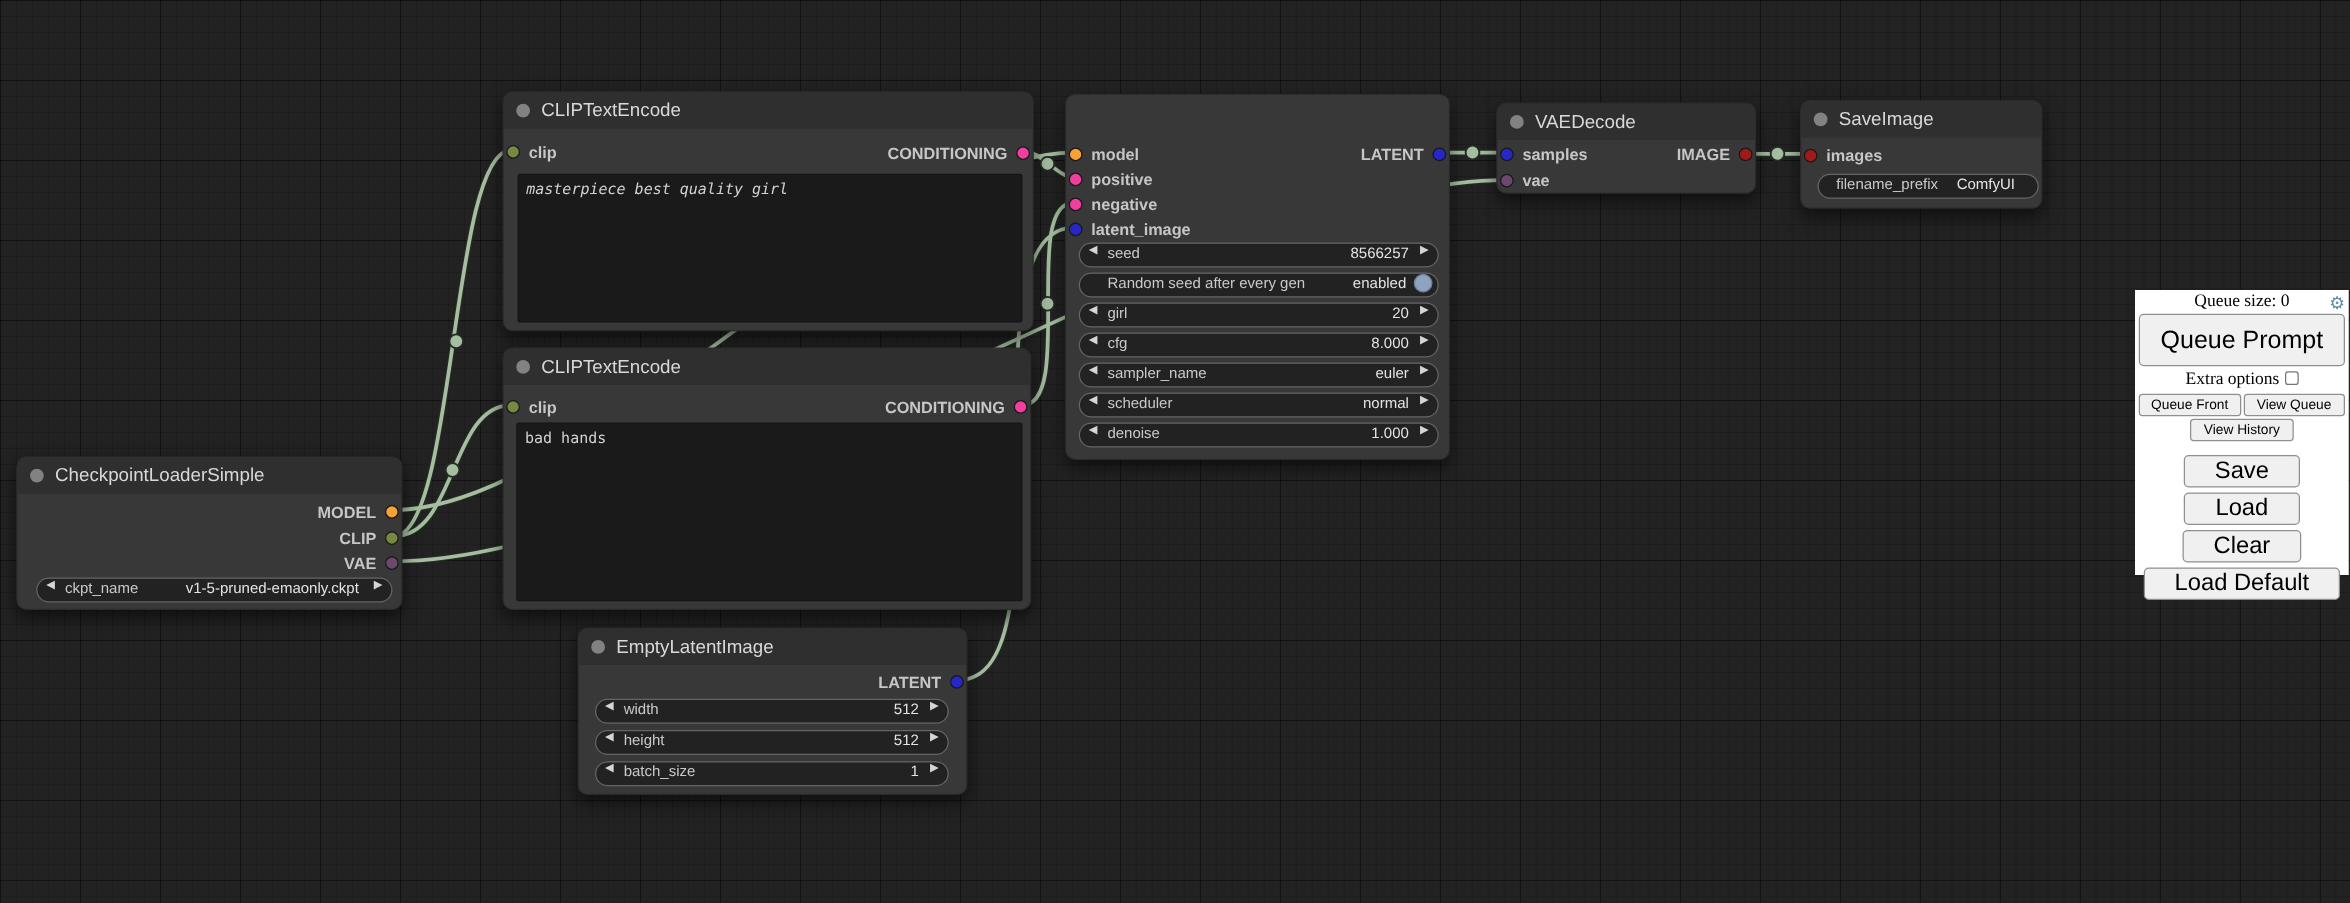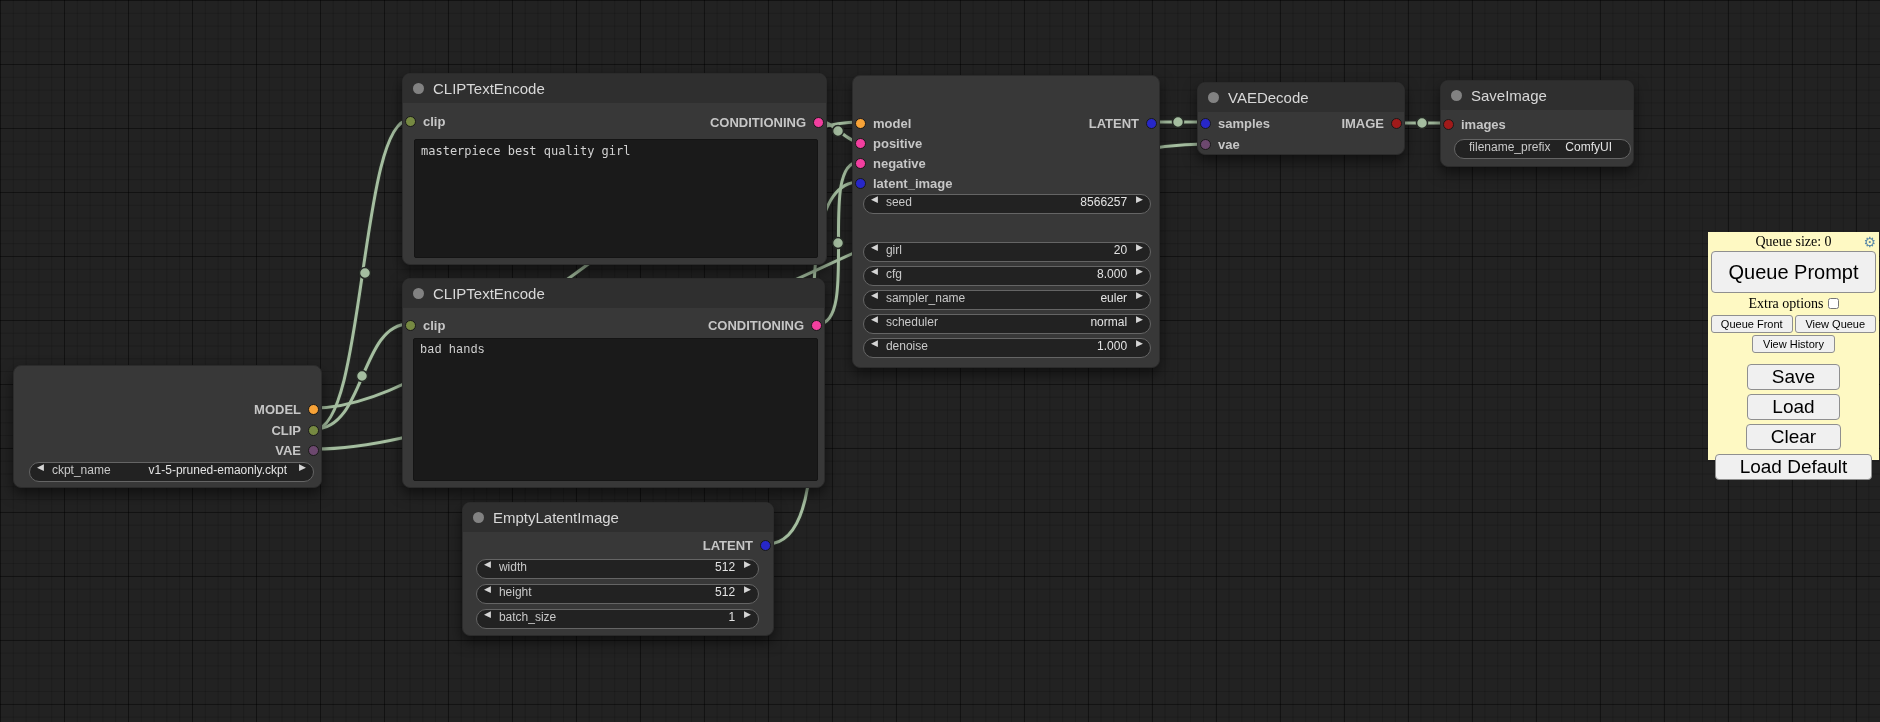--- a/index.html
+++ b/index.html
@@ -77,21 +77,21 @@
   #node-clip-pos   { left:402px; top:73px;  width:425px; height:192px; }
   #node-clip-neg   { left:402px; top:278px; width:423px; height:210px; }
   #node-latent     { left:462px; top:502px; width:312px; height:134px; }
   #node-ksampler   { left:852px; top:75px;  width:308px; height:293px; }
   #node-vaedecode  { left:1197px;top:82px;  width:208px; height:73px;  }
   #node-saveimage  { left:1440px;top:80px;  width:194px; height:87px;  }
 
   
   #menu {
     position:absolute; z-index:3; left:1708px; top:232px; width:171px; height:228px;
-    background:#fef9c3; color:#000;
+    background:#ffffff; color:#000;
     font-family:"Liberation Serif", serif; text-align:center;
   }
   .qsize { position:relative; font-size:14px; padding-top:2px; height:18px; }
   .gear-icon { position:absolute; right:3px; top:2px; font-size:14px; color:#5e8ca8; cursor:pointer; }
   .btn {
     font-family:"Liberation Sans", sans-serif; color:#000;
     background:#f0f0f0; border:1px solid #8f8f8f; border-radius:4px;
     display:block; cursor:pointer;
   }
   #queue-prompt { width:165px; height:42px; margin:1px auto 0; font-size:20px; }
@@ -131,20 +131,24 @@
   <circle class="wdot" cx="365" cy="273" r="5.5"></circle>
   <circle class="wdot" cx="362" cy="376" r="5.5"></circle>
   <circle class="wdot" cx="838" cy="131" r="5.5"></circle>
   <circle class="wdot" cx="838" cy="243" r="5.5"></circle>
   <circle class="wdot" cx="813" cy="363" r="5.5"></circle>
   <circle class="wdot" cx="1178" cy="122" r="5.5"></circle>
   <circle class="wdot" cx="1422" cy="123" r="5.5"></circle>
 </svg>
 
 <div class="node" id="node-checkpoint">
+  <div class="titlebar">
+    <span class="tdot"></span>
+    <span class="ttext">CheckpointLoaderSimple</span>
+  </div>
   <div class="srow out" style="top:33px">
     <span class="pdot dot-model"></span>
     <span class="slabel">MODEL</span>
   </div>
   <div class="srow out" style="top:54px">
     <span class="pdot dot-clip"></span>
     <span class="slabel">CLIP</span>
   </div>
   <div class="srow out" style="top:74px">
     <span class="pdot dot-vae"></span>
@@ -164,37 +168,37 @@
     <span class="ttext">CLIPTextEncode</span>
   </div>
   <div class="srow in" style="top:37px">
     <span class="pdot dot-clip"></span>
     <span class="slabel">clip</span>
   </div>
   <div class="srow out" style="top:38px">
     <span class="pdot dot-conditioning"></span>
     <span class="slabel">CONDITIONING</span>
   </div>
-  <textarea class="prompt" style="left: 11px; top: 65px; width: 404px; height: 119px;" spellcheck="false">masterpiece best quality girl</textarea>
+  <textarea class="prompt" style="left: 11px; top: 65px; width: 404px; height: 119px; font-style: italic;" spellcheck="false">masterpiece best quality girl</textarea>
 </div>
 
 <div class="node" id="node-clip-neg">
   <div class="titlebar">
     <span class="tdot"></span>
     <span class="ttext">CLIPTextEncode</span>
   </div>
   <div class="srow in" style="top:36px">
     <span class="pdot dot-clip"></span>
     <span class="slabel">clip</span>
   </div>
   <div class="srow out" style="top:36px">
     <span class="pdot dot-conditioning"></span>
     <span class="slabel">CONDITIONING</span>
   </div>
-  <textarea class="prompt" style="left: 10px; top: 59px; width: 405px; height: 143px; font-family: Liberation Mono, monospace;" spellcheck="false">bad hands</textarea>
+  <textarea class="prompt" style="left: 10px; top: 59px; width: 405px; height: 143px;" spellcheck="false">bad hands</textarea>
 </div>
 
 <div class="node" id="node-latent">
   <div class="titlebar">
     <span class="tdot"></span>
     <span class="ttext">EmptyLatentImage</span>
   </div>
   <div class="srow out" style="top:32px">
     <span class="pdot dot-latent"></span>
     <span class="slabel">LATENT</span>
@@ -239,20 +243,25 @@
   <div class="srow out" style="top:37px">
     <span class="pdot dot-latent"></span>
     <span class="slabel">LATENT</span>
   </div>
 
   <div class="widget" style="left:10px; top:118px; width:288px">
     <span class="arr">◀</span>
     <span class="wlabel">seed</span>
     <span class="wvalue">8566257</span>
     <span class="arr">▶</span>
+  </div>
+  <div class="widget no-arrows" style="left:10px; top:142px; width:288px">
+    <span class="wlabel">Random seed after every gen</span>
+    <span class="wvalue" style="margin-right:4px">enabled</span>
+    <span class="toggle"></span>
   </div>
   <div class="widget" style="left:10px; top:166px; width:288px">
     <span class="arr">◀</span>
     <span class="wlabel">girl</span>
     <span class="wvalue">20</span>
     <span class="arr">▶</span>
   </div>
   <div class="widget" style="left:10px; top:190px; width:288px">
     <span class="arr">◀</span>
     <span class="wlabel">cfg</span>

